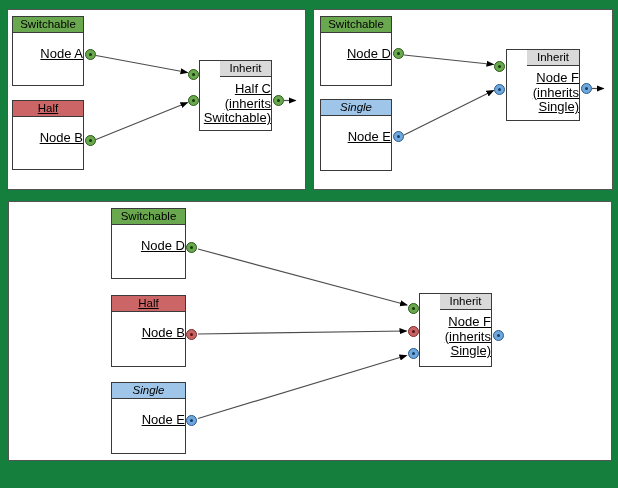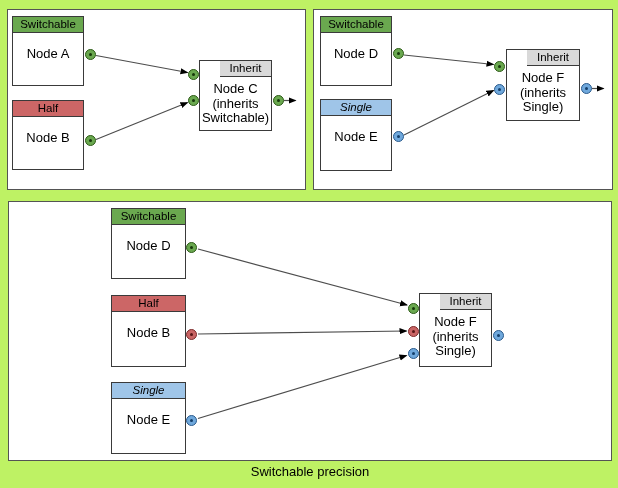--- a/index.html
+++ b/index.html
@@ -1,40 +1,40 @@
 <!DOCTYPE html>
 <html><head>
 <meta charset="utf-8">
 <style>
   html,body { margin:0; padding:0; background:#ffffff; }
   .canvas {
     position:relative; width:618px; height:488px;
     font-family:"Liberation Sans", sans-serif;
-    color:#000; overflow:hidden; background:#bef264;
+    color:#000; overflow:hidden; background:#15803d;
   }
   .panel {
     position:absolute; border:1.4px solid #545454; box-sizing:border-box; background:#fff;
   }
   .wires { position:absolute; left:0; top:0; width:618px; height:488px; }
   .node {
     position:absolute; border:1.4px solid #3a3a3a; box-sizing:border-box;
     background:#fff; z-index:2;
   }
   .node-header {
     height:15px; line-height:15px; border-bottom:1.4px solid #3a3a3a;
     text-align:center; font-size:11.5px;
     overflow:hidden; white-space:nowrap;
   }
   .hdr-switchable { background:#6aa84f; }
-  .hdr-half       { background:#cc6666; }
+  .hdr-half       { background:#cc6666;text-decoration:underline; }
   .hdr-single     { background:#9fc5e8;font-style:italic; }
   .hdr-inherit    { background:#d9d9d9;margin-left:20px; }
   .node-body {
-    text-align:center; font-size:13px; line-height:14.5px;
-    white-space:pre-line; padding-top:14px;
+    text-align:right; font-size:13px; line-height:14.5px;
+    white-space:pre-line; padding-top:14px;text-decoration:underline;
   }
   .node-body.multi { padding-top:5px; }
   .port {
     position:absolute; width:11px; height:11px; border-radius:50%;
     box-sizing:border-box; z-index:3;
   }
   .port::after {
     content:""; position:absolute; left:50%; top:50%;
     width:3px; height:3px; margin:-1.5px 0 0 -1.5px; border-radius:50%;
   }
@@ -80,21 +80,21 @@
   <div class="node" style="left:12px;top:16px;width:72px;height:70px;">
     <div class="node-header hdr-switchable">Switchable</div>
     <div class="node-body">Node A</div>
   </div>
   <div class="node" style="left:12px;top:100px;width:72px;height:70px;">
     <div class="node-header hdr-half">Half</div>
     <div class="node-body">Node B</div>
   </div>
   <div class="node" style="left:199px;top:60px;width:73px;height:71px;">
     <div class="node-header hdr-inherit">Inherit</div>
-    <div class="node-body multi">Node C
+    <div class="node-body multi">Half C
 (inherits
 Switchable)</div>
   </div>
   <div class="port port-green" style="left:84.5px;top:49px;"></div>
   <div class="port port-green" style="left:84.5px;top:135px;"></div>
   <div class="port port-green" style="left:187.5px;top:68.5px;"></div>
   <div class="port port-green" style="left:187.5px;top:95px;"></div>
   <div class="port port-green" style="left:273px;top:95px;"></div>
 
   <div class="node" style="left:320px;top:16px;width:72px;height:70px;">
@@ -136,15 +136,14 @@
 Single)</div>
   </div>
   <div class="port port-green" style="left:186px;top:242px;"></div>
   <div class="port port-red" style="left:186px;top:328.5px;"></div>
   <div class="port port-blue" style="left:186px;top:415px;"></div>
   <div class="port port-green" style="left:407.5px;top:302.5px;"></div>
   <div class="port port-red" style="left:407.5px;top:325.5px;"></div>
   <div class="port port-blue" style="left:407.5px;top:347.5px;"></div>
   <div class="port port-blue" style="left:492.5px;top:329.5px;"></div>
 
-  <div class="caption">Switchable precision</div>
 
 </div>
 
 </body></html>

